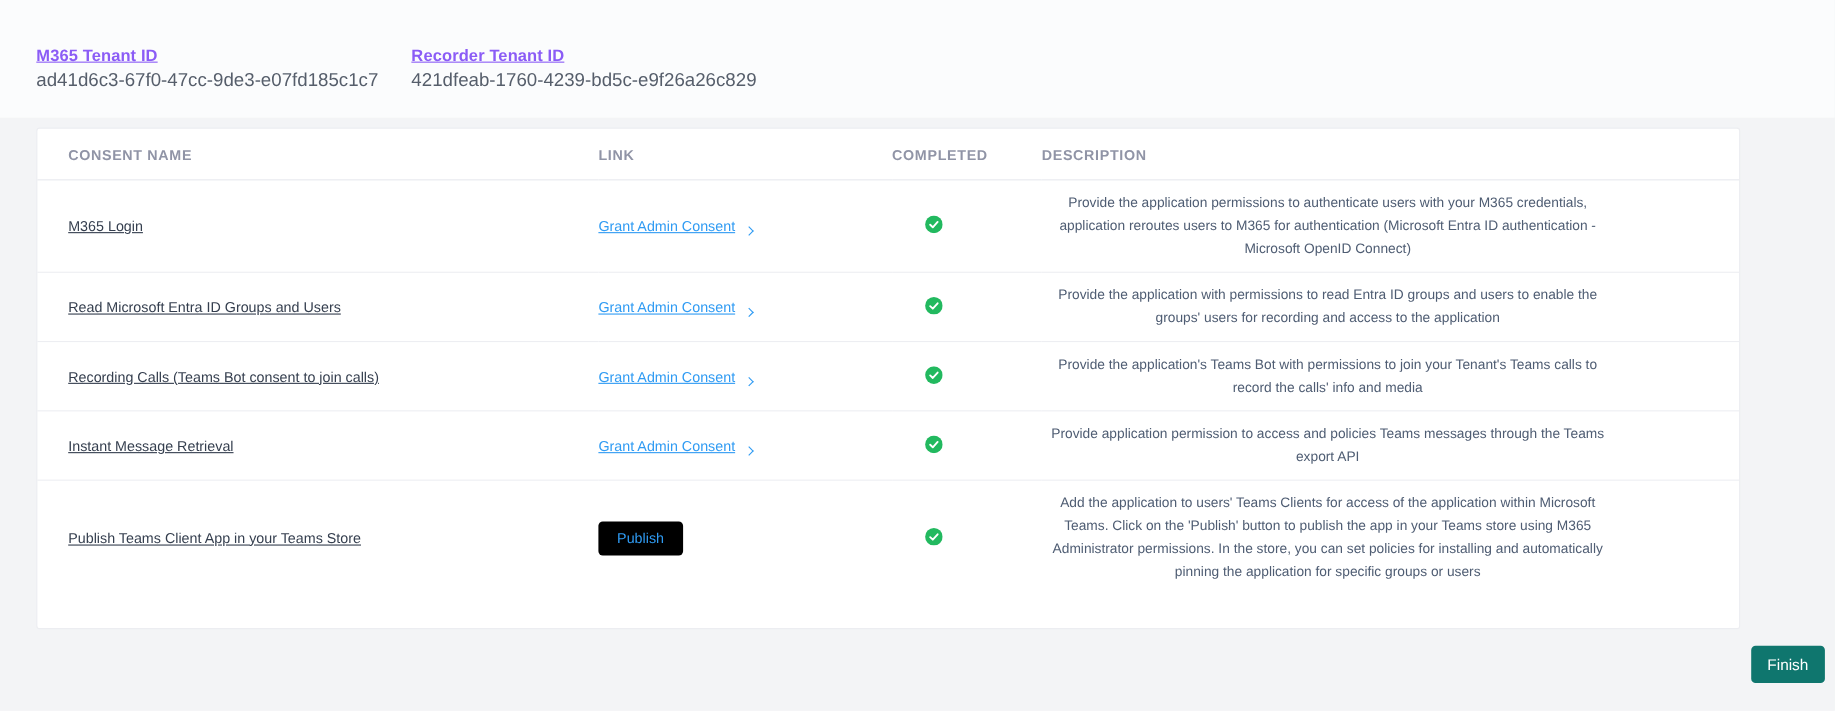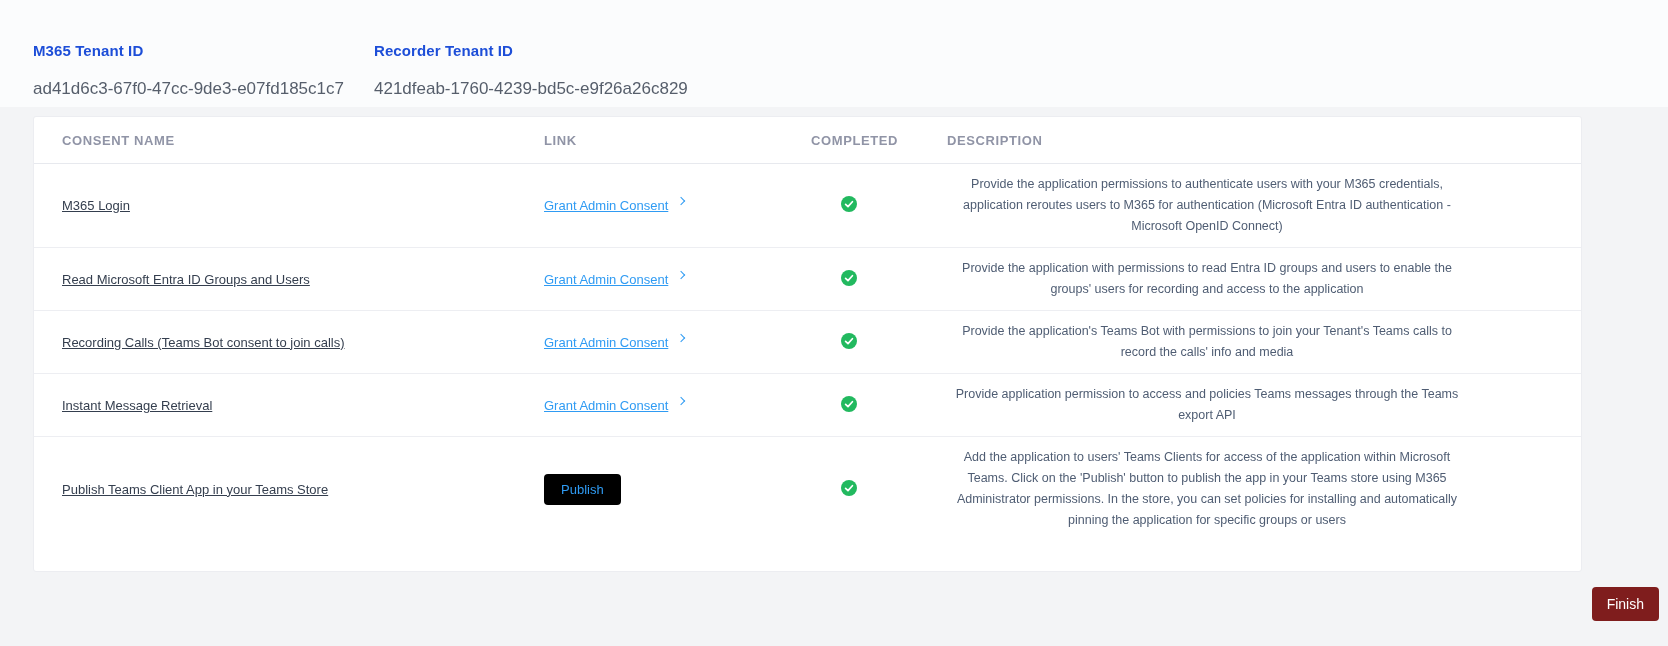--- a/index.html
+++ b/index.html
@@ -12,22 +12,22 @@
   }
   
   .top-section {
     background: #fbfcfd;
     height: 107px;
     padding: 42px 0 0 33px;
     display: flex;
   }
   .tenant-block { min-width: 272px; padding-right: 30px; }
   .tenant-label {
-    font-size: 15px; font-weight: 700; color: #1d4ed8;
-    letter-spacing: 0.1px; margin-bottom: 20px;
+    font-size: 15px; font-weight: 700; color: #8b5cf6;
+    letter-spacing: 0.1px; margin-bottom: 4px; text-decoration: underline;
   }
   .tenant-value { font-size: 17px; color: #565e6b; }
 
   
   .card {
     margin: 9px 0 0 33px;
     width: 1549px;
     background: #ffffff;
     border: 1px solid #ecedf1;
     border-radius: 3px;
@@ -52,21 +52,21 @@
   td.desc {
     font-size: 12.5px; color: #4f5d73;
     line-height: 21px;
     padding: 10px 114px 10px 0;
     text-align: center;
   }
   
   a.grant-link {
     color: #2f9bf3; text-decoration: none;
     font-size: 13px;
-    display: inline-flex; align-items: flex-start;
+    display: inline-flex; align-items: flex-end;
     cursor: pointer;
   }
   a.grant-link .link-text { text-decoration: underline; }
   .chevron {
     display: inline-block;
     width: 6px; height: 6px;
     border-top: 1.6px solid #2f9bf3;
     border-right: 1.6px solid #2f9bf3;
     transform: rotate(45deg);
     margin-left: 10px;
@@ -83,21 +83,21 @@
     padding: 8px 17px;
     border-radius: 4px;
     cursor: pointer;
   }
   
   .footer-bar {
     display: flex; justify-content: flex-end;
     margin: 15px 9px 0 0;
   }
   .finish-btn {
-    background: #7f1d1d;
+    background: #0f766e;
     color: #ffffff;
     border: none;
     font-family: "Liberation Sans", sans-serif;
     font-size: 14px;
     padding: 9px 15px;
     border-radius: 4px;
     cursor: pointer;
   }
 </style>
 </head>

